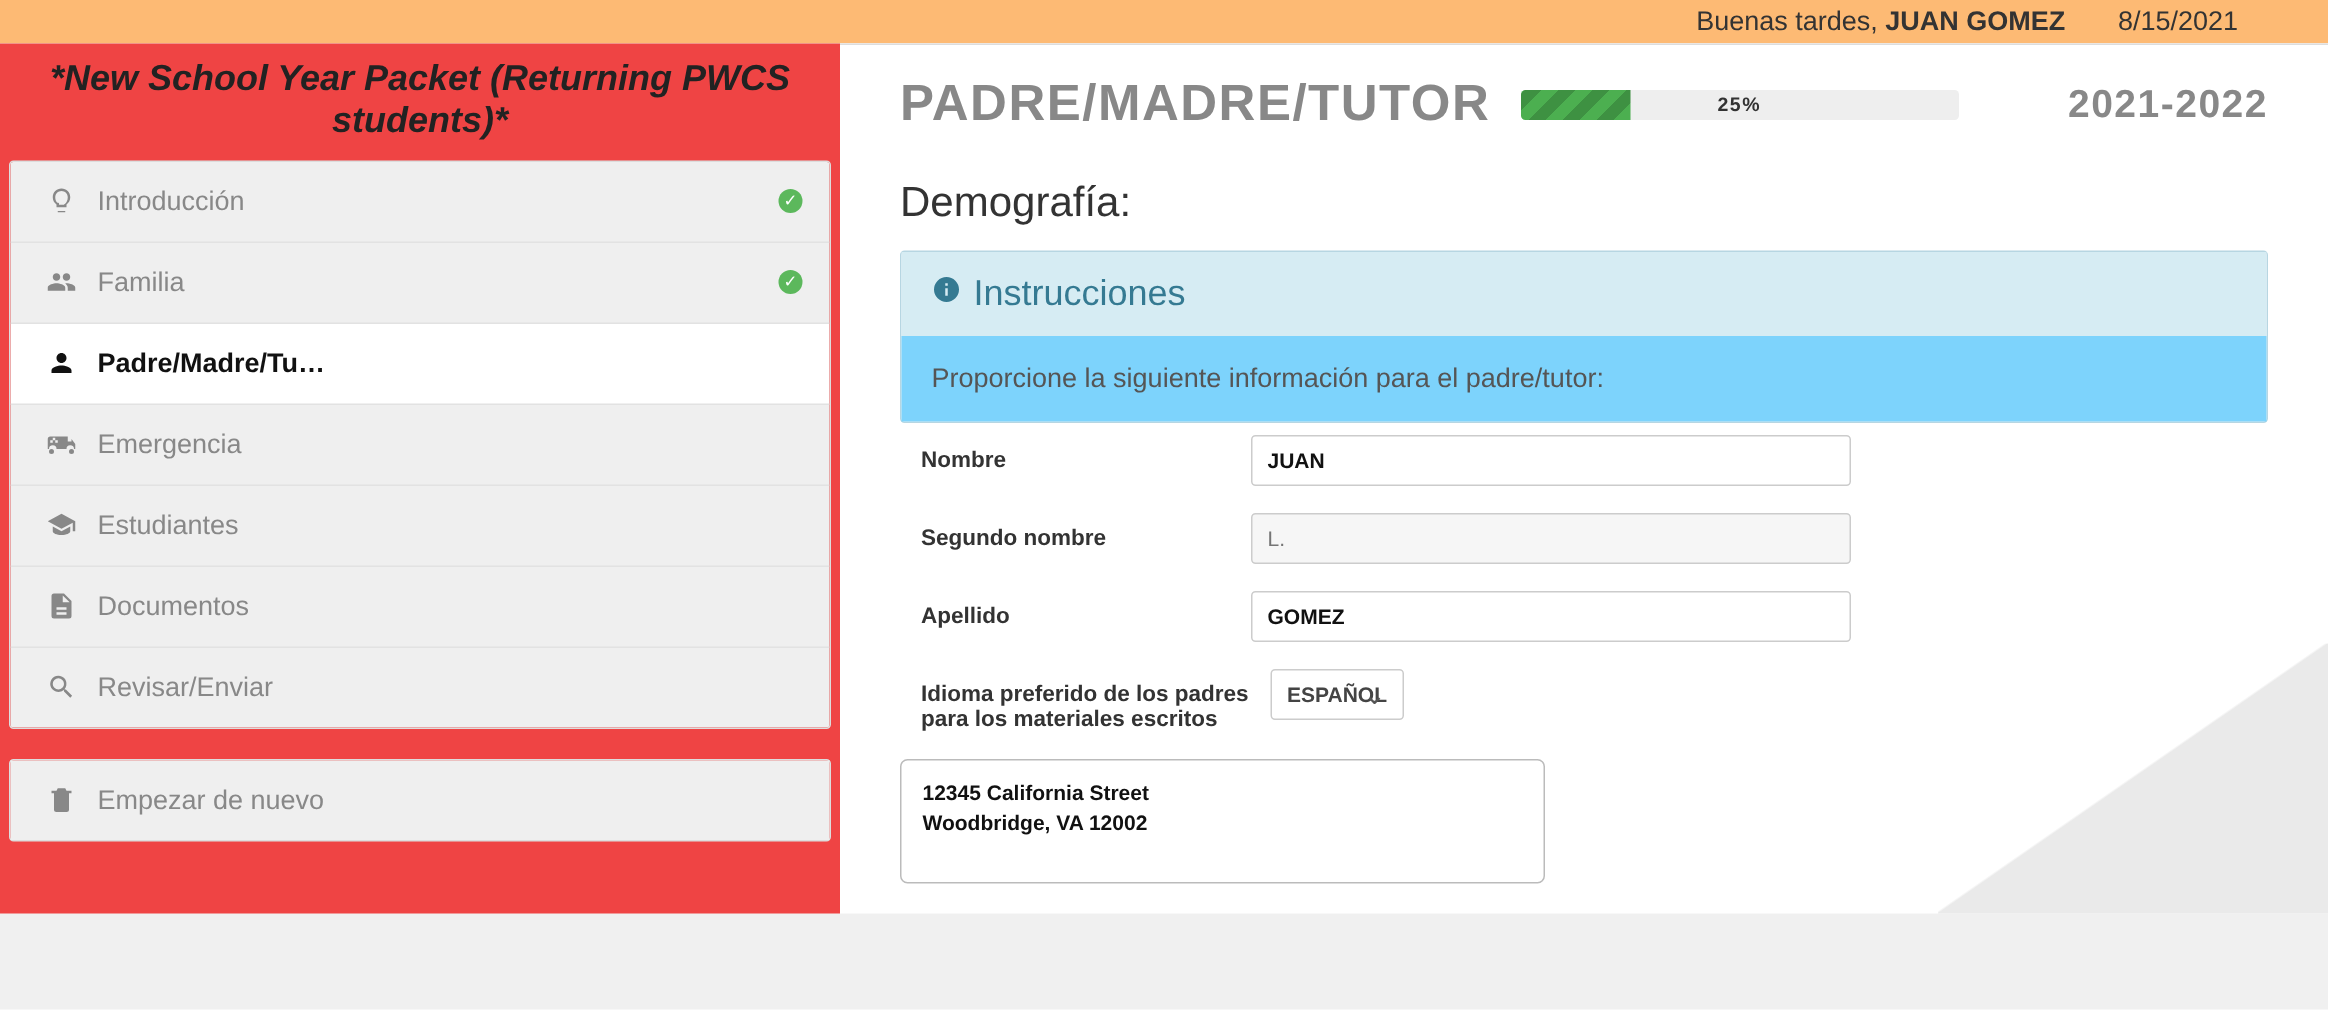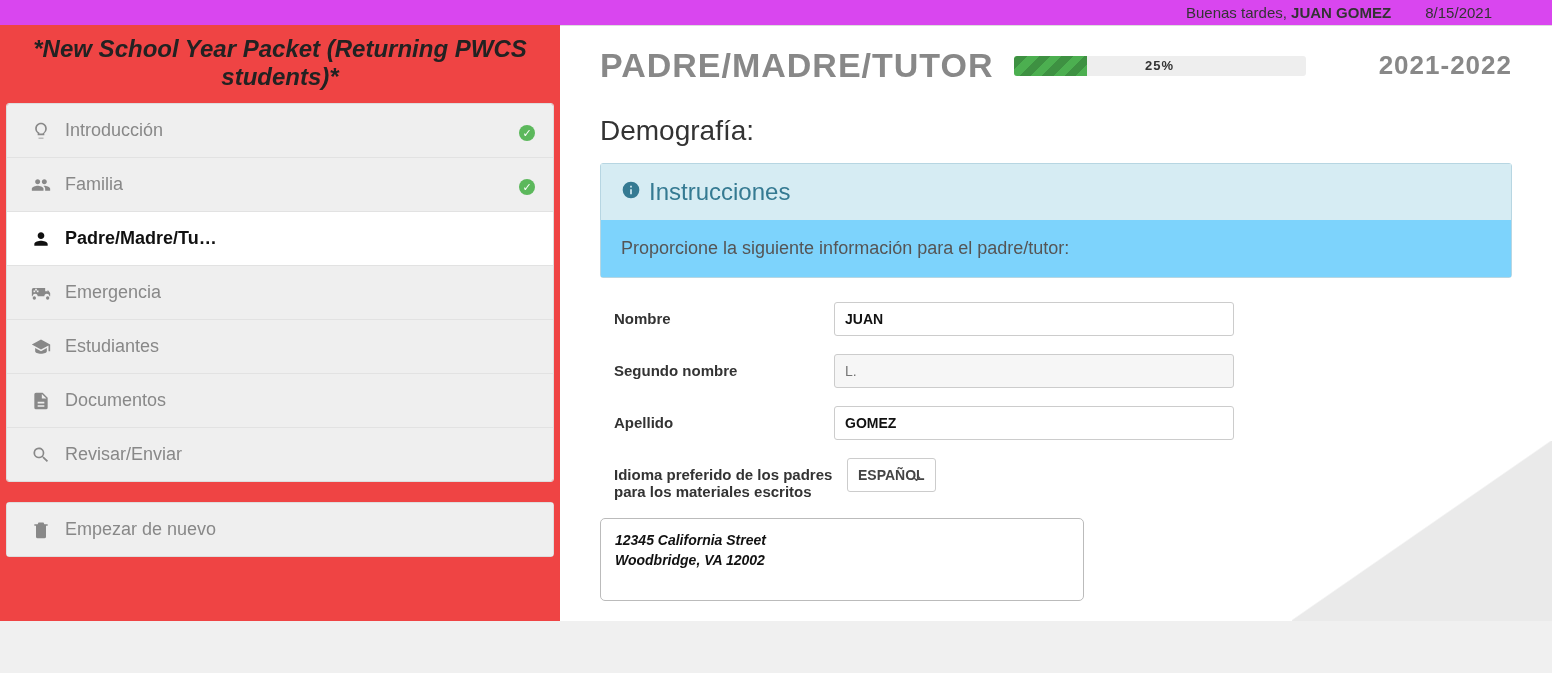--- a/index.html
+++ b/index.html
@@ -6,22 +6,22 @@
     body {
       font-family: Arial, Helvetica, sans-serif;
       background: #f0f0f0;
       width: 1552px;
       height: 673px;
       overflow: hidden;
     }
     .top-banner {
       text-align: right;
       padding: 4px 60px 4px 0;
-      font-size: 15px;
-      background: #d946ef;
+      font-size: 18px;
+      background: #fdba74;
       color: #333;
     }
     .top-banner .greeting { display: inline; }
     .top-banner .username { font-weight: bold; }
     .top-banner .date { margin-left: 30px; }
     .container {
       display: flex;
       background: #f0f0f0;
     }
     
@@ -39,21 +39,21 @@
       color: #222;
     }
     .nav-list {
       margin: 0 6px 20px;
       border: 1px solid #ddd;
       border-radius: 3px;
       overflow: hidden;
     }
     .nav-item {
       display: flex;
-      align-items: flex-end;
+      align-items: flex-start;
       padding: 16px 20px;
       background: #efefef;
       border-bottom: 1px solid #e2e2e2;
       color: #888;
       font-size: 18px;
       cursor: pointer;
       position: relative;
     }
     .nav-item:last-child { border-bottom: none; }
     .nav-item.active {
@@ -136,21 +136,21 @@
     }
     .section-title {
       font-size: 28px;
       color: #333;
       margin-bottom: 16px;
       font-weight: normal;
     }
     .panel {
       border: 1px solid #b7d6e2;
       border-radius: 3px;
-      margin-bottom: 24px;
+      margin-bottom: 8px;
     }
     .panel-header {
       background: #d6ecf3;
       padding: 14px 20px;
       font-size: 24px;
       color: #357a92;
       display: flex;
       align-items: center;
       gap: 8px;
     }
@@ -207,27 +207,26 @@
       right: 12px;
       top: 6px;
       font-size: 18px;
       color: #555;
       pointer-events: none;
     }
     .address-box {
       border: 1px solid #bbb;
       border-radius: 5px;
       padding: 12px 14px 30px;
-      width: 484px;
+      width: 430px;
       font-size: 14px;
       font-weight: bold;
       color: #111;
       line-height: 1.4;
       background: #fff;
-      font-style: italic;
     }
     
     svg { width: 20px; height: 20px; fill: currentColor; }
     .check-circle {
       width: 16px; height: 16px;
       border-radius: 50%;
       background: #5cb85c;
       color: #fff;
       display: inline-flex;
       align-items: center;

